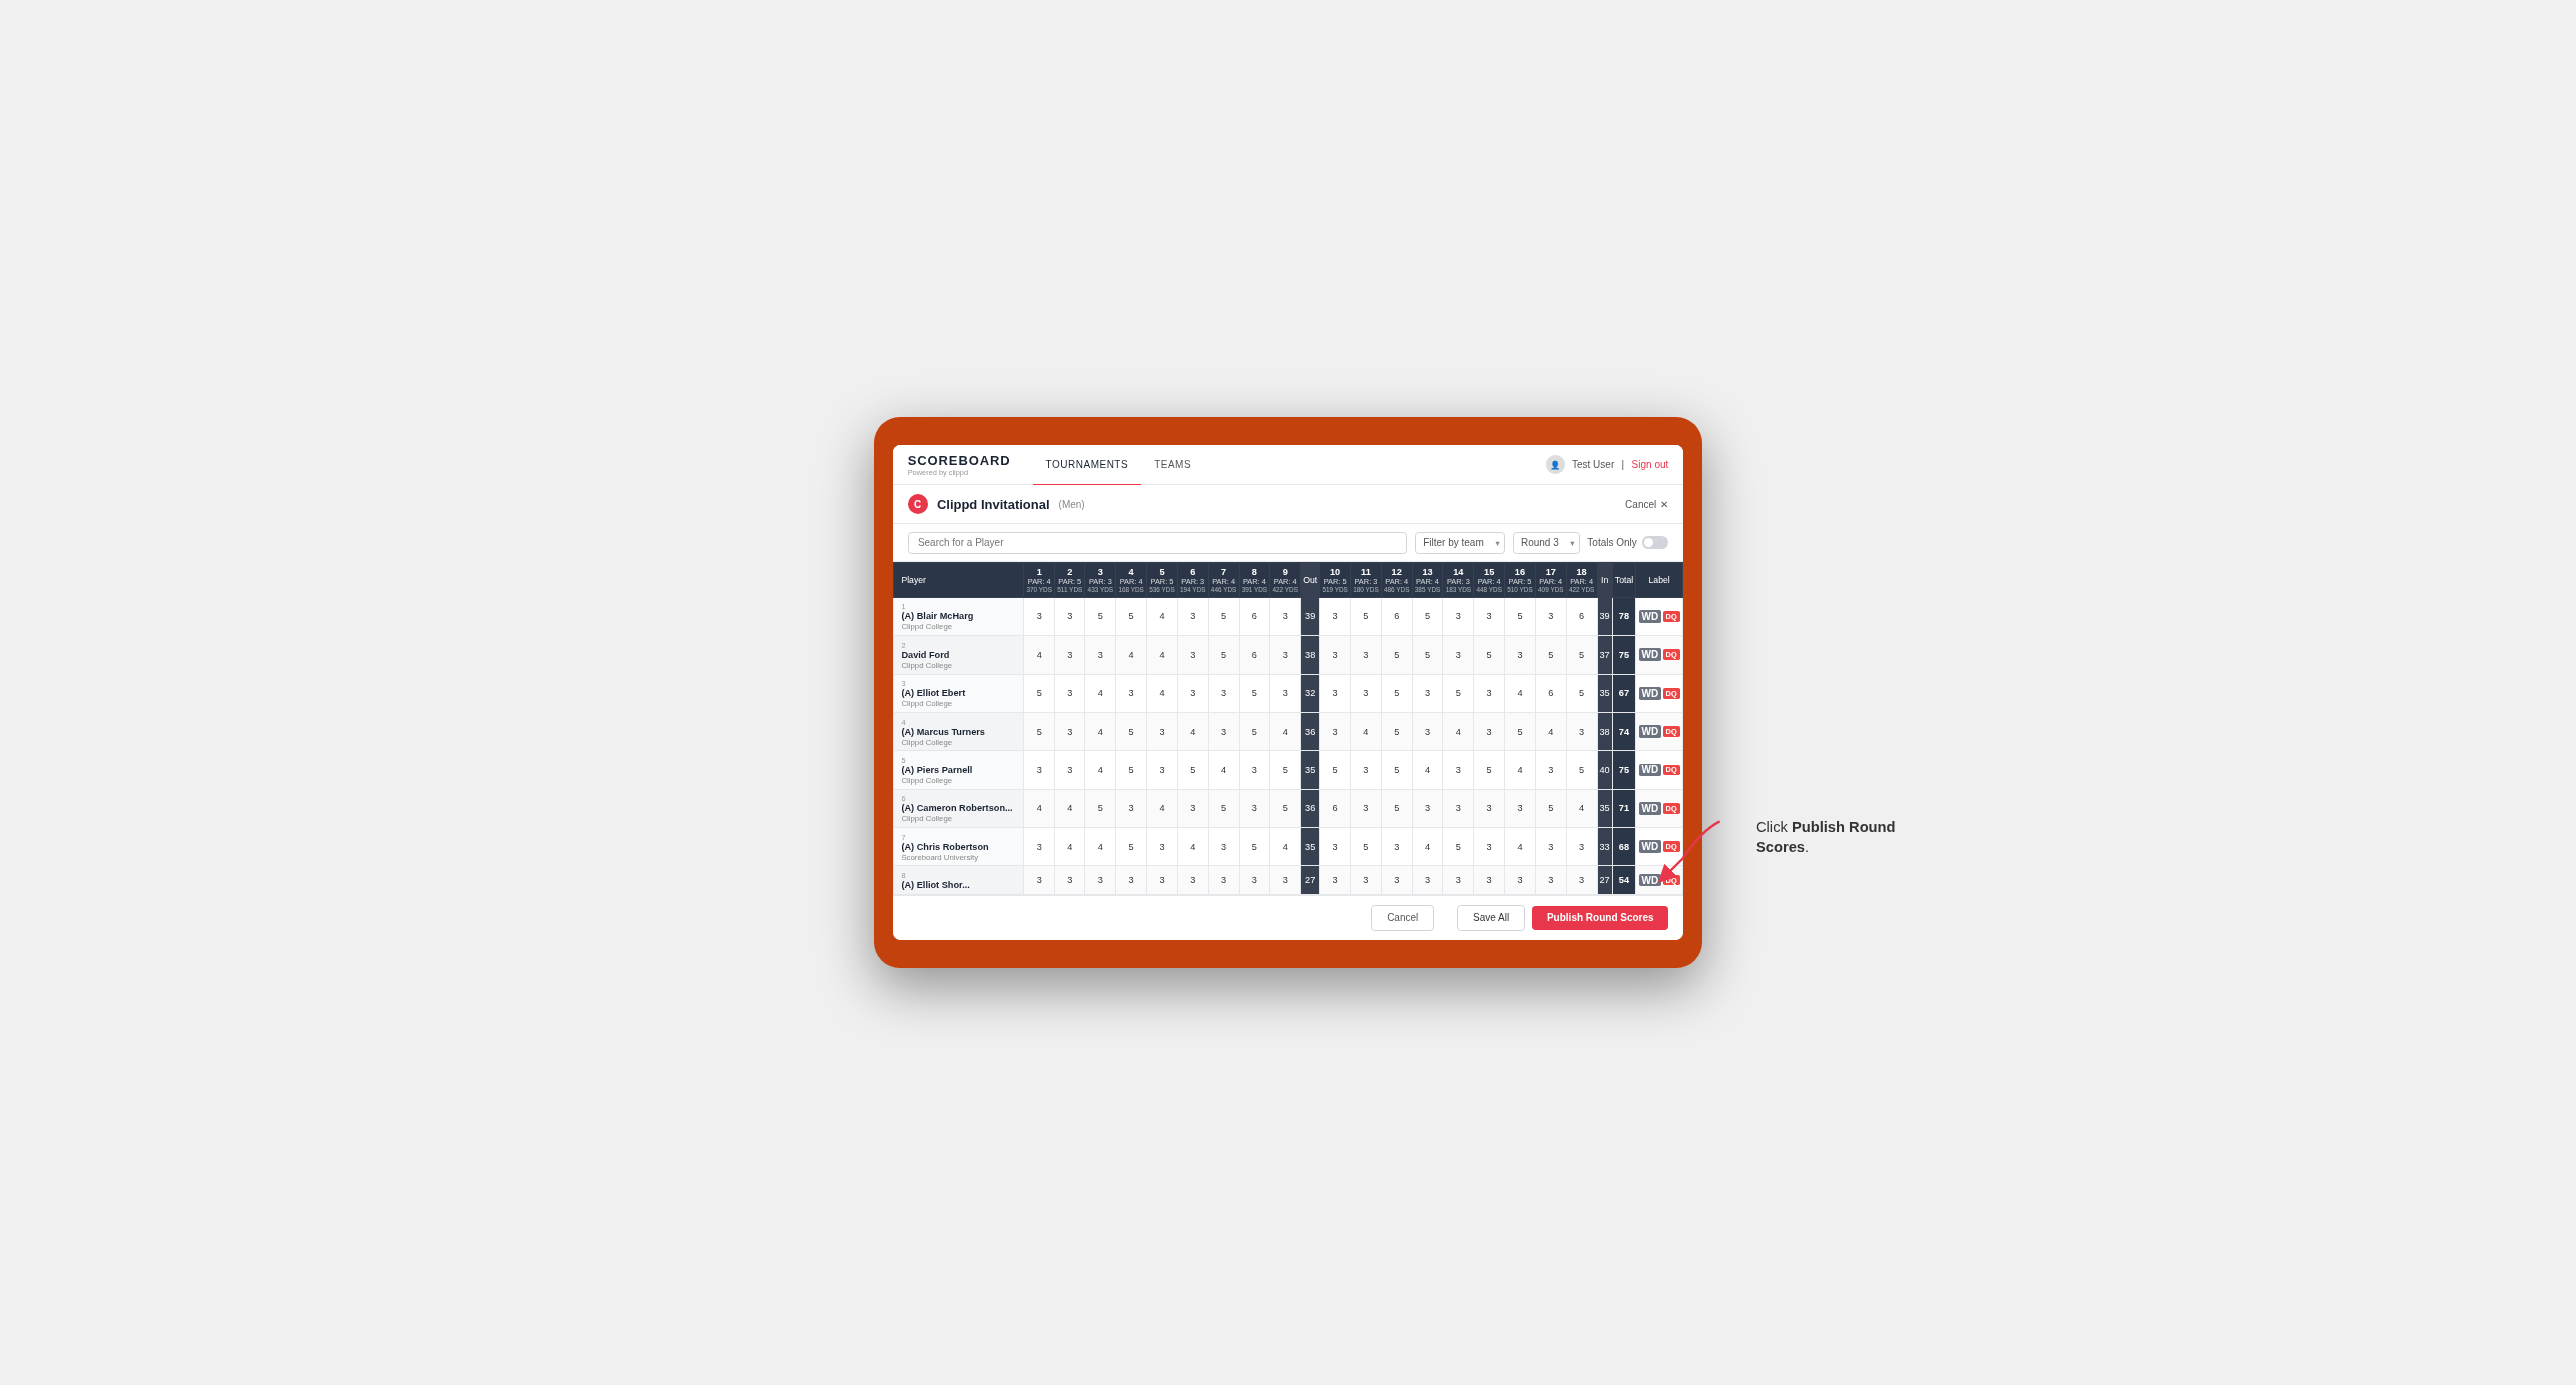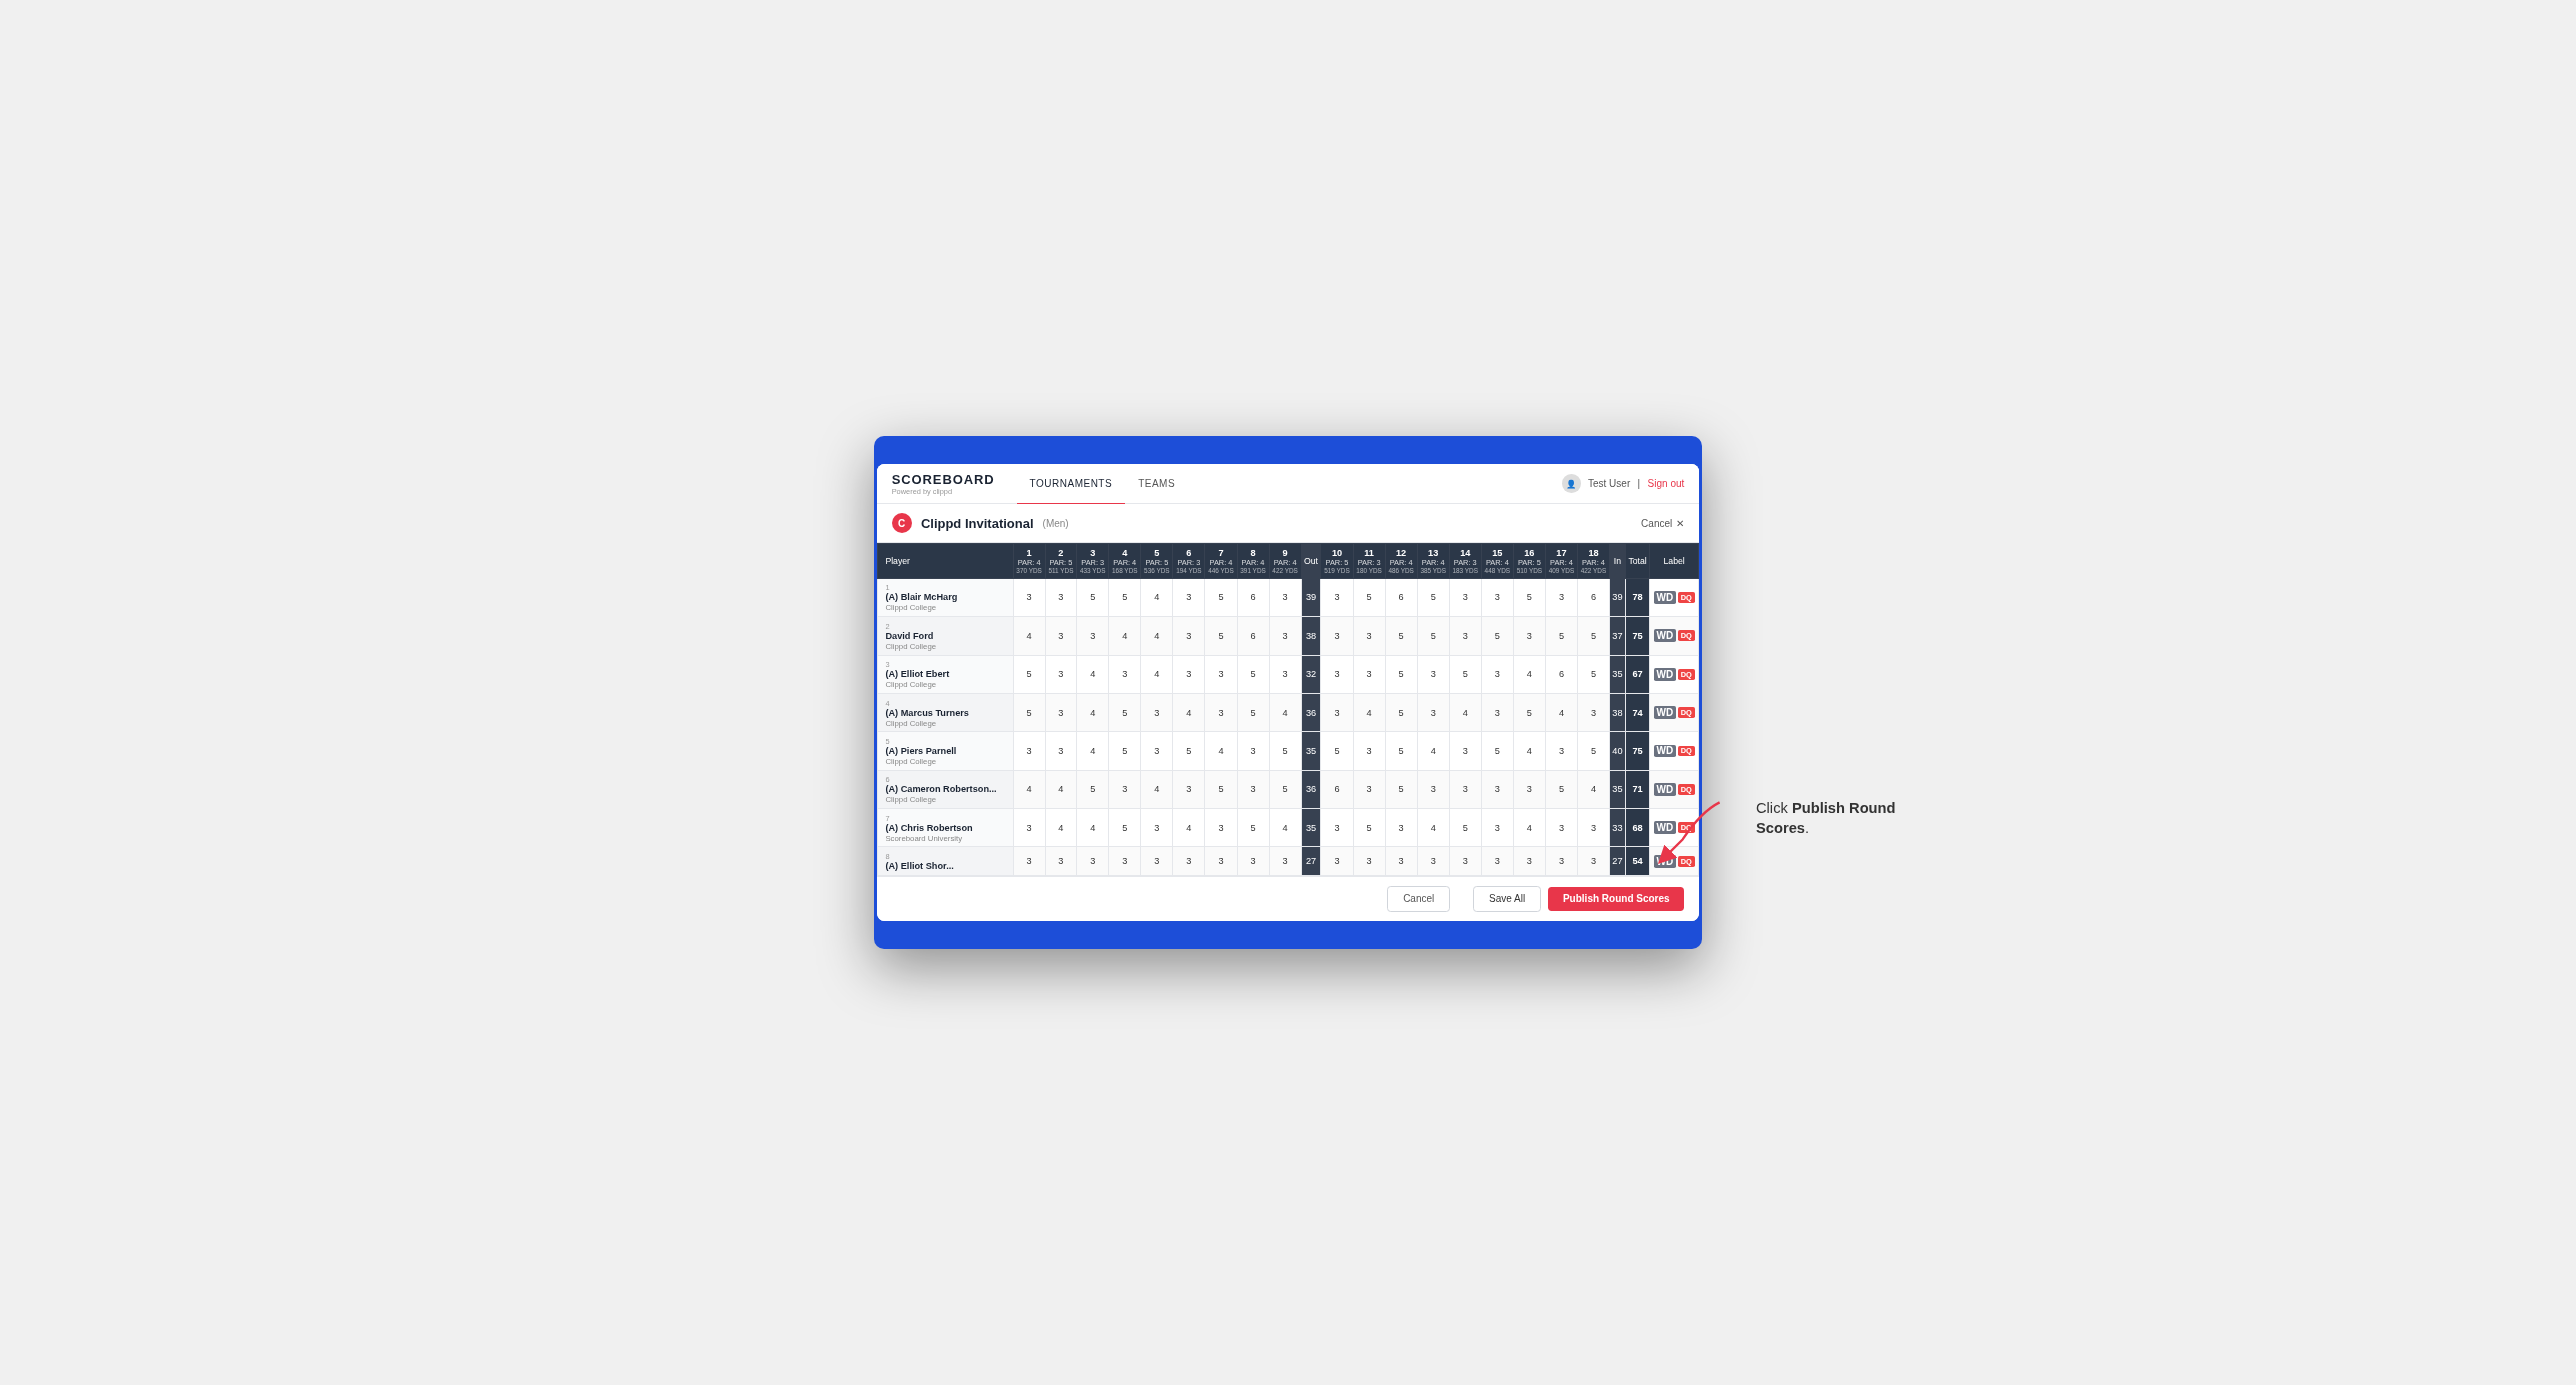--- a/index.html
+++ b/index.html
@@ -10,23 +10,23 @@
       align-items: center;
       justify-content: center;
       min-height: 100vh;
       padding: 37px;
     }
     .outer-wrapper {
       position: relative;
       width: 828px;
     }
     .tablet-frame {
-      background: #1d4ed8;
-      border-radius: 10px;
-      padding: 28px 3px;
+      background: #c2410c;
+      border-radius: 26px;
+      padding: 28px 19px;
       box-shadow: 0 18.4px 55px rgba(0,0,0,0.4);
       position: relative;
     }
     .tablet-screen {
       background: #fff;
       border-radius: 7.4px;
       overflow: hidden;
     }
     
     .top-nav {
@@ -406,20 +406,37 @@
         <div class="clippd-c">C</div>
         <span class="tournament-title">Clippd Invitational</span>
         <span class="tournament-sub">(Men)</span>
         <div class="cancel-btn-top">
           <span>Cancel</span>
           <span>✕</span>
         </div>
       </div>
 
 
+      <div class="filters-row">
+        <input class="search-input" type="text" placeholder="Search for a Player" style="">
+        <div class="select-wrapper">
+          <select class="filter-select">
+            <option>Filter by team</option>
+          </select>
+        </div>
+        <div class="select-wrapper">
+          <select class="filter-select">
+            <option>Round 3</option>
+          </select>
+        </div>
+        <div class="totals-toggle">
+          <span>Totals Only</span>
+          <div class="toggle-switch"></div>
+        </div>
+      </div>
 
       <div class="score-table-wrapper">
         <table class="score-table">
           <thead>
             <tr>
               <th class="player-th">Player</th>
 
               <th>
                   <div class="hole-header-num">1</div>
                   <div class="hole-header-par">PAR: 4</div>

